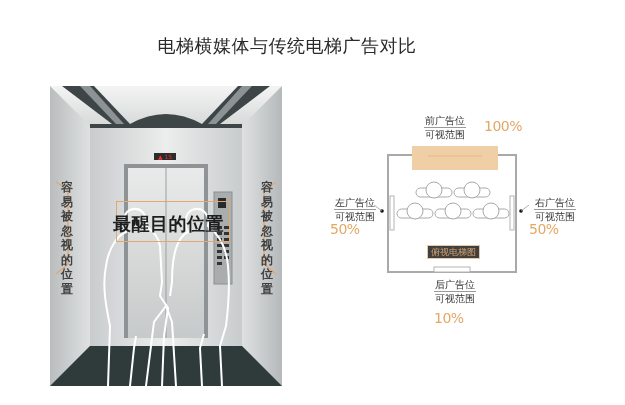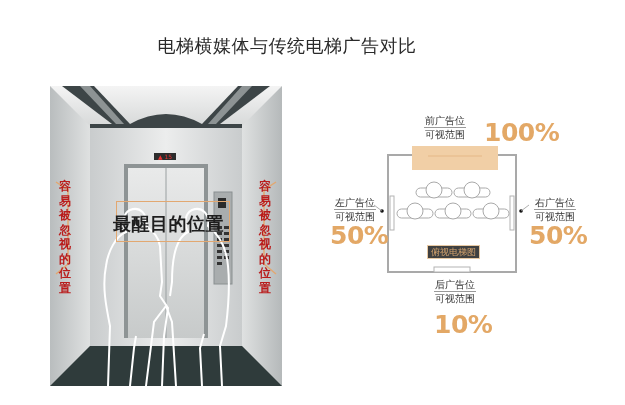--- a/index.html
+++ b/index.html
@@ -4,29 +4,29 @@
 <style>
   * { box-sizing: border-box; margin: 0; padding: 0; }
   html, body { width: 625px; height: 405px; background: #ffffff; overflow: hidden; }
   body { position: relative; font-family: "DejaVu Sans", sans-serif; color: #222; }
 
   .title { position: absolute; left: 0; top: 34px; width: 574px; text-align: center; font-size: 18px; color: #2a2a2a; letter-spacing: 0.5px; }
 
   
   .elevator { position: absolute; left: 50px; top: 86px; width: 232px; height: 300px; background: #c8cbcc; overflow: hidden; }
   .elev-ceiling { position: absolute; left: 0; top: 0; width: 232px; height: 300px; }
-  .side-label { position: absolute; width: 14px; font-size: 12px; font-weight: bold; line-height: 14.5px; color: #b91c1c; text-align: left; word-break: break-all; font-family: Liberation Mono, monospace; }
+  .side-label { position: absolute; width: 14px; font-size: 12px; font-weight: bold; line-height: 14.5px; color: #404040; text-align: right; word-break: break-all; }
   .main-label { position: absolute; left: 63px; top: 126px; font-size: 18px; font-weight: bold; color: #1e1e1e; letter-spacing: 0.5px; white-space: nowrap; }
   .frame-orange { position: absolute; border: 1.5px solid #e2a871; }
 
   
   .diagram { position: absolute; left: 0; top: 0; width: 625px; height: 307px; }
   .cap { position: absolute; font-size: 10px; color: #333; text-align: center; line-height: 13px; }
   .cap .l1 { display: block; border-bottom: 1px solid #999; padding: 0 1px; }
-  .pct { position: absolute; font-weight: bold; color: #e3a866; font-size: 25px; letter-spacing: -0.5px; }
+  .pct { position: absolute; font-weight: normal; color: #e3a866; font-size: 14px; letter-spacing: -0.5px; }
   .box-text { position: absolute; font-size: 10px; color: #222; white-space: nowrap; }
   .tag { position: absolute; font-size: 9px; color: #d3a26d; border: 1px solid #e8c9a3; background: #404040; padding: 0 3px; line-height: 12px; }
 </style>
 </head>
 <body>
 
 <div class="title">电梯横媒体与传统电梯广告对比</div>
 
 <div class="elevator">
   <svg class="elev-ceiling" width="232" height="300" viewBox="0 0 232 300">

